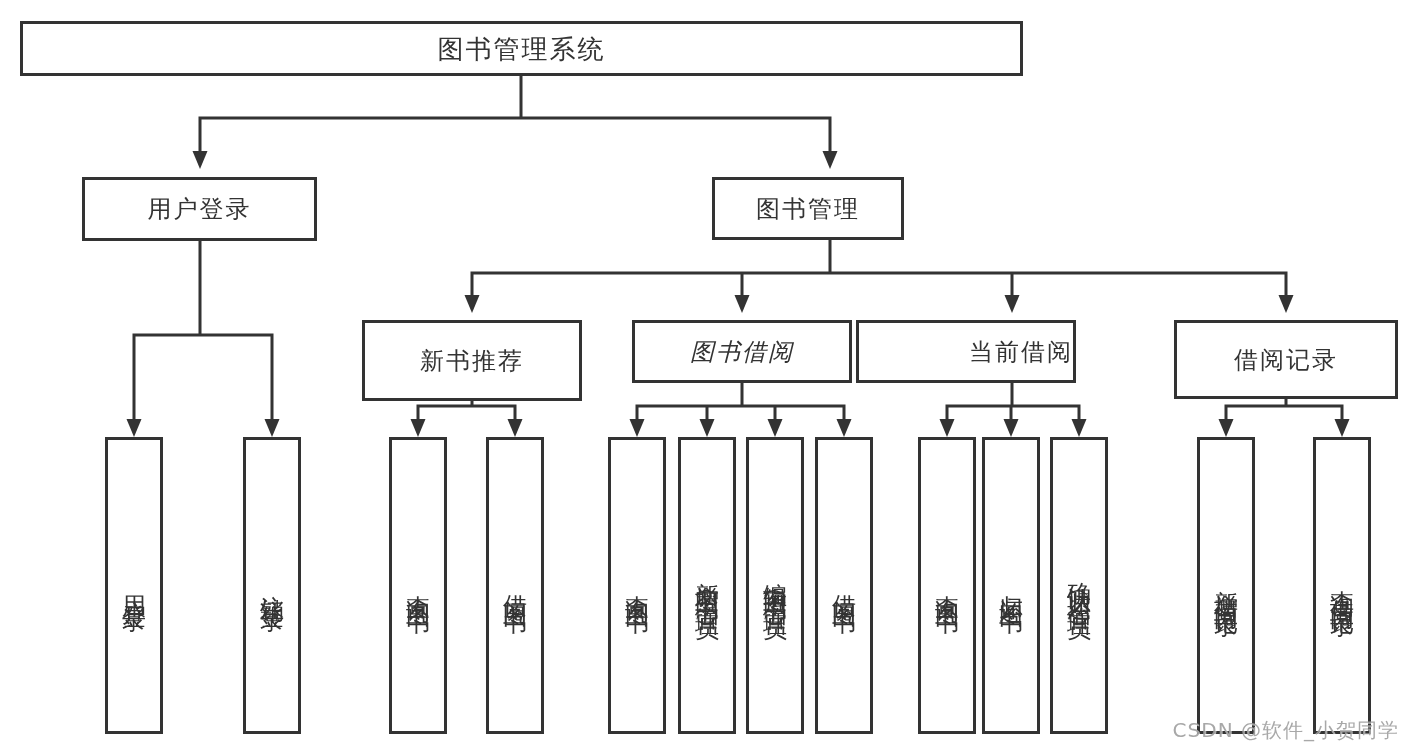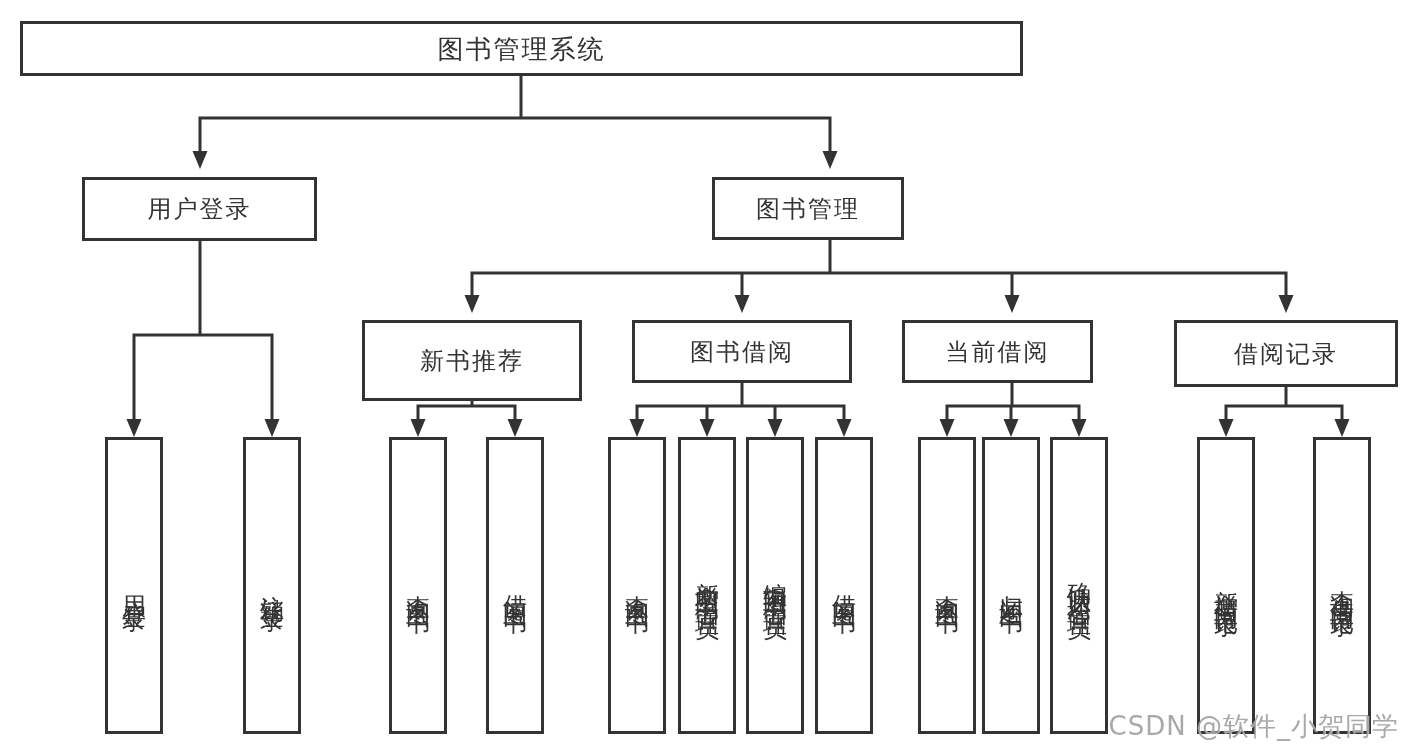--- a/index.html
+++ b/index.html
@@ -44,43 +44,43 @@
     font-size: 24px;
     letter-spacing: 5px;
     writing-mode: vertical-rl;
     text-orientation: mixed;
     line-height: 1;
   }
   #node-root        { left: 20px;   top: 13px;  width: 1003px; height: 55px; font-size: 26px; }
   #node-user-login  { left: 82px;   top: 169px; width: 235px;  height: 64px; }
   #node-book-mgmt   { left: 712px;  top: 169px; width: 192px;  height: 63px; }
   #node-new-rec     { left: 362px;  top: 312px; width: 220px;  height: 81px; }
-  #node-borrow      { left: 632px;  top: 312px; width: 220px;  height: 63px; }
-  #node-current     { left: 902px;  top: 312px; width: 191px;  height: 63px; }
-  #node-records     { left: 1174px; top: 312px; width: 224px;  height: 67px; }
+  #node-borrow      { left: 632px;  top: 312px; width: 220px;  height: 63px; font-style: italic; }
+  #node-current     { left: 856px;  top: 312px; width: 220px;  height: 63px; justify-content: flex-end; }
+  #node-records     { left: 1174px; top: 312px; width: 224px;  height: 79px; }
 
   #leaf-user-login     { left: 105px; }
   #leaf-logout         { left: 243px; }
   #leaf-query-1        { left: 389px; }
   #leaf-borrow-1       { left: 486px; }
   #leaf-query-2        { left: 608px; }
   #leaf-add-book       { left: 678px; }
   #leaf-edit-book      { left: 746px; }
   #leaf-borrow-2       { left: 815px; }
   #leaf-query-3        { left: 918px; }
   #leaf-return-book    { left: 982px; }
   #leaf-confirm-return { left: 1050px; }
   #leaf-add-record     { left: 1197px; }
   #leaf-query-record   { left: 1313px; }
 
   #watermark {
     position: absolute;
     right: 6px;
     bottom: 3px;
-    font-size: 26px;
+    font-size: 20px;
     letter-spacing: 1px;
     color: rgba(158, 158, 158, 0.9);
     text-shadow: 1px 1px 0 rgba(255,255,255,0.6);
     white-space: nowrap;
     margin-left: 28px;
   }
 </style>
 </head>
 <body>
 

